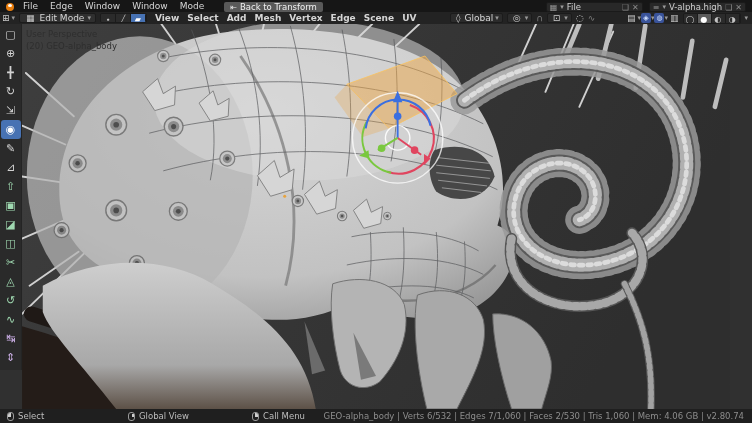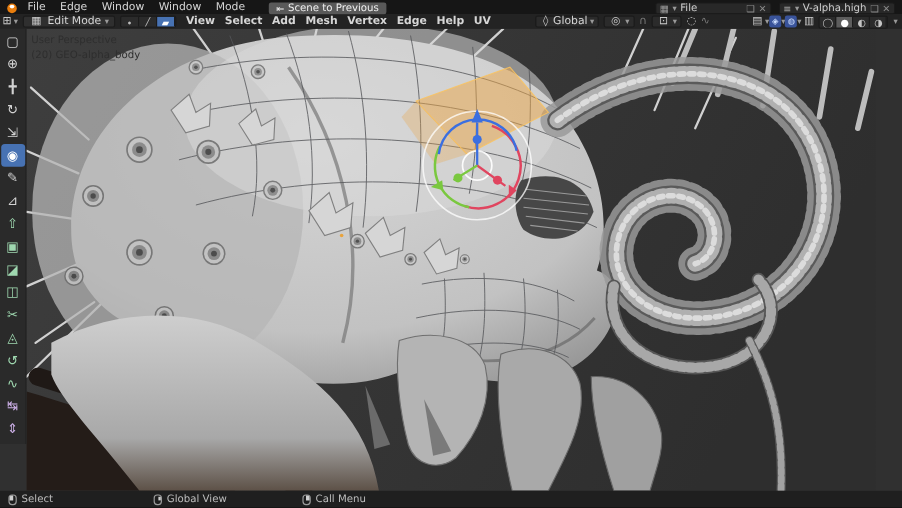--- a/index.html
+++ b/index.html
@@ -94,21 +94,21 @@
       <span class="bl-o"></span>
         <span class="bl-i"></span>
     </div>
     <span class="tb-menu">File</span>
     <span class="tb-menu">Edge</span>
     <span class="tb-menu">Window</span>
     <span class="tb-menu">Window</span>
     <span class="tb-menu">Mode</span>
     <div id="back-btn">
       <span class="bicon">⇤</span>
-      <span>Scene to Previous</span>
+      <span>Back to Transform</span>
     </div>
     <div class="tb-spacer"></div>
     <div class="id-field">
       <span class="f-icon">▦</span>
       <span class="caret">▾</span>
       <span class="f-name">File</span>
       <span class="f-btn">❏</span>
       <span class="f-btn">✕</span>
     </div>
     <div class="id-field">
@@ -132,21 +132,21 @@
       <span class="sm-btn">∙</span>
       <span class="sm-btn">╱</span>
       <span class="sm-btn active">▰</span>
     </div>
     <span class="vh-menu">View</span>
     <span class="vh-menu">Select</span>
     <span class="vh-menu">Add</span>
     <span class="vh-menu">Mesh</span>
     <span class="vh-menu">Vertex</span>
     <span class="vh-menu">Edge</span>
-    <span class="vh-menu">Help</span>
+    <span class="vh-menu">Scene</span>
     <span class="vh-menu">UV</span>
     <div class="tb-spacer"></div>
     <div id="mid-group">
       <div class="pill">
         <span class="vh-icon">◊</span>
         <span>Global</span>
         <span class="caret">▾</span>
       </div>
       <div class="pill">
         <span class="vh-icon">◎</span>
@@ -432,15 +432,16 @@
           <i></i>
         </span>
       <span>Global View</span>
     </div>
     <div class="hint" style="left:252px">
       <span class="mouse rmb">
           <i></i>
         </span>
       <span>Call Menu</span>
     </div>
+    <div id="stats">GEO-alpha_body | Verts 6/532 | Edges 7/1,060 | Faces 2/530 | Tris 1,060 | Mem: 4.06 GB | v2.80.74</div>
   </div>
 
 </div>
 
 </body></html>

